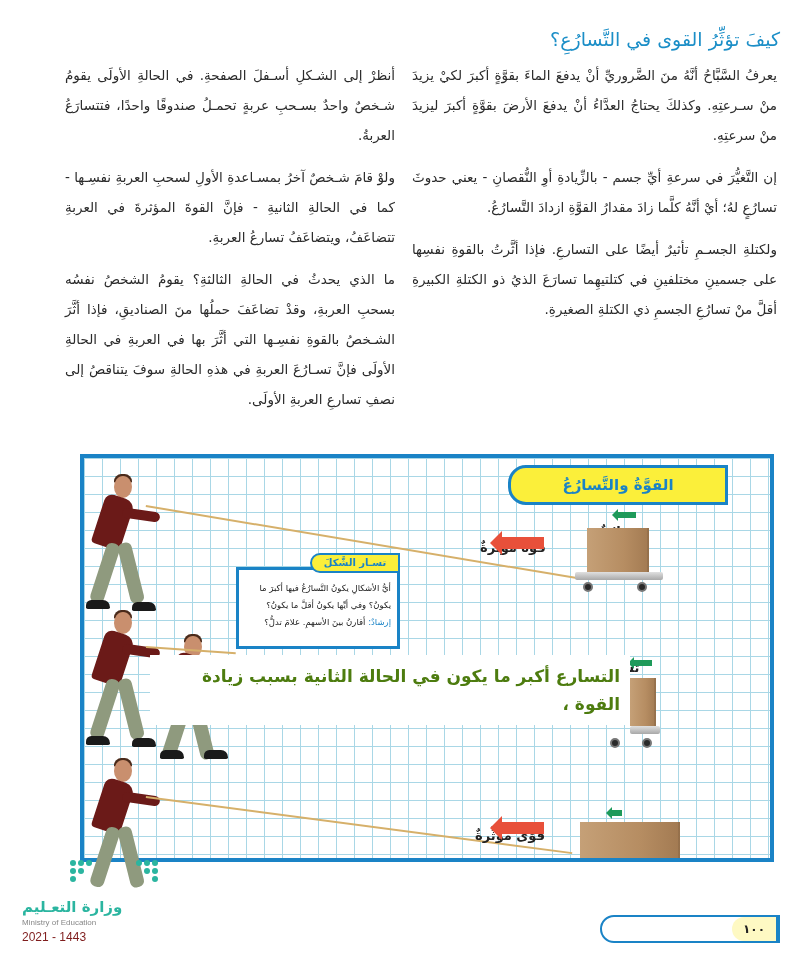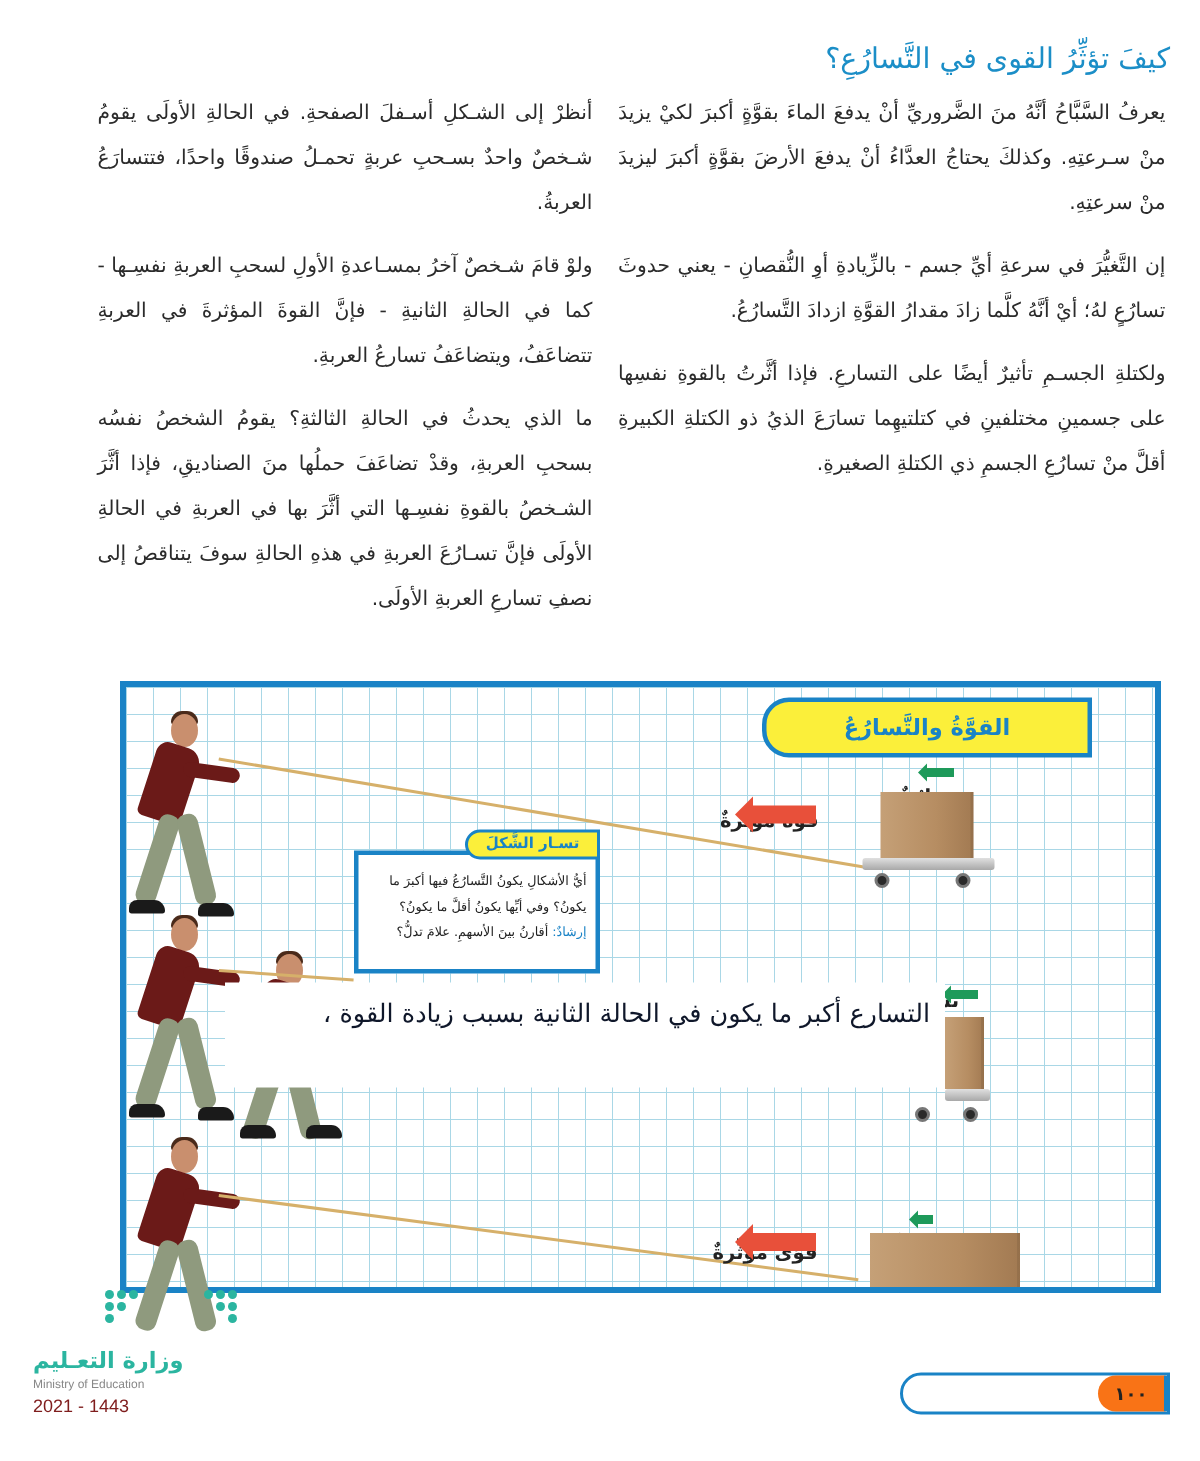--- a/index.html
+++ b/index.html
@@ -85,21 +85,21 @@
     background: #fbef3a; border: 2px solid #1a83c6; border-radius: 10px 0 0 10px;
     box-sizing: border-box; direction: rtl; text-align: center;
     font-size: 10px; font-weight: bold; color: #1a83c6; line-height: 16px;
   }
   #read-figure .hint { color: #1a83c6; }
 
   
   #answer-overlay {
     position: absolute; left: 150px; top: 655px; width: 480px; height: 70px;
     background: #ffffff; direction: rtl; text-align: right;
-    font-size: 17px; font-weight: normal; color: #0f172a; line-height: 28px;
+    font-size: 17px; font-weight: bold; color: #4d7c0f; line-height: 28px;
     padding: 7px 10px 0 10px; box-sizing: border-box;
   }
 
   
   #ministry-logo {
     position: absolute; left: 66px; top: 856px; width: 96px; height: 34px;
   }
   .dot { position:absolute; width:6px; height:6px; border-radius:50%; background:#2bb5a0; }
   #ministry-ar {
     position: absolute; left: 22px; top: 898px; direction: rtl;
@@ -116,21 +116,21 @@
   #page-footer {
     position: absolute; left: 600px; top: 915px; width: 180px; height: 28px;
     border: 2px solid #1a83c6; border-radius: 14px 0 0 14px; box-sizing: border-box;
     background: #ffffff; display: flex; direction: rtl;
   }
   #footer-label {
     flex: 1; text-align: right; padding-right: 12px; font-size: 12px; font-weight: bold;
     line-height: 24px; color: #222;
   }
   #page-number {
-    width: 44px; background: #f97316; border-radius: 12px 0 0 12px;
+    width: 44px; background: #fef9c3; border-radius: 12px 0 0 12px;
     border-left: 0; text-align: center; font-size: 12px; font-weight: bold; line-height: 24px; color: #222;
     border-right: 2px solid #1a83c6;
   }
 </style>
 </head>
 <body>
 
 <div id="section-title">كيفَ تؤثِّرُ القوى في التَّسارُعِ؟</div>
 
 <div class="col" id="col-right">

